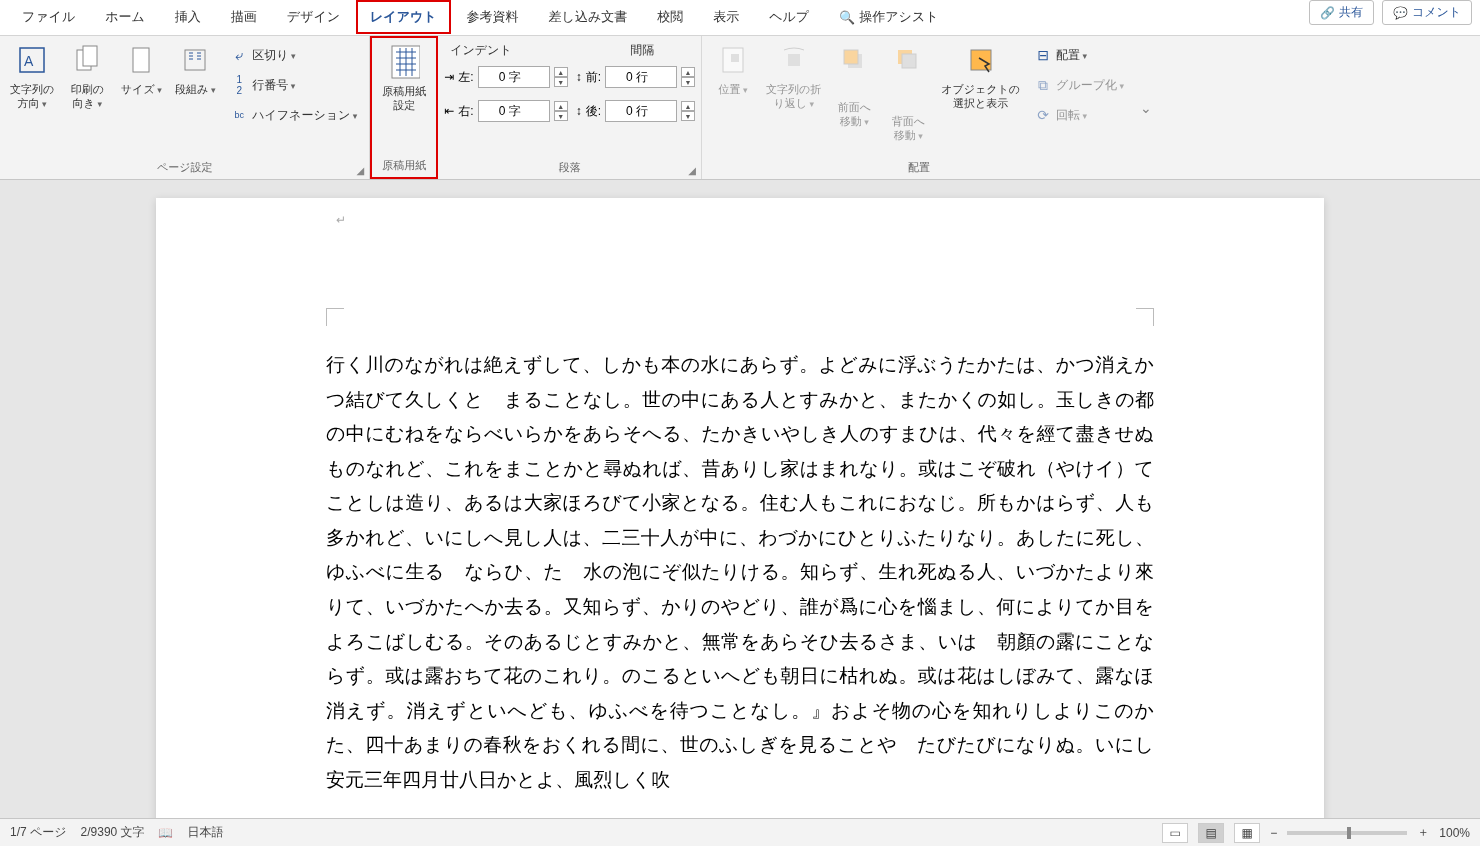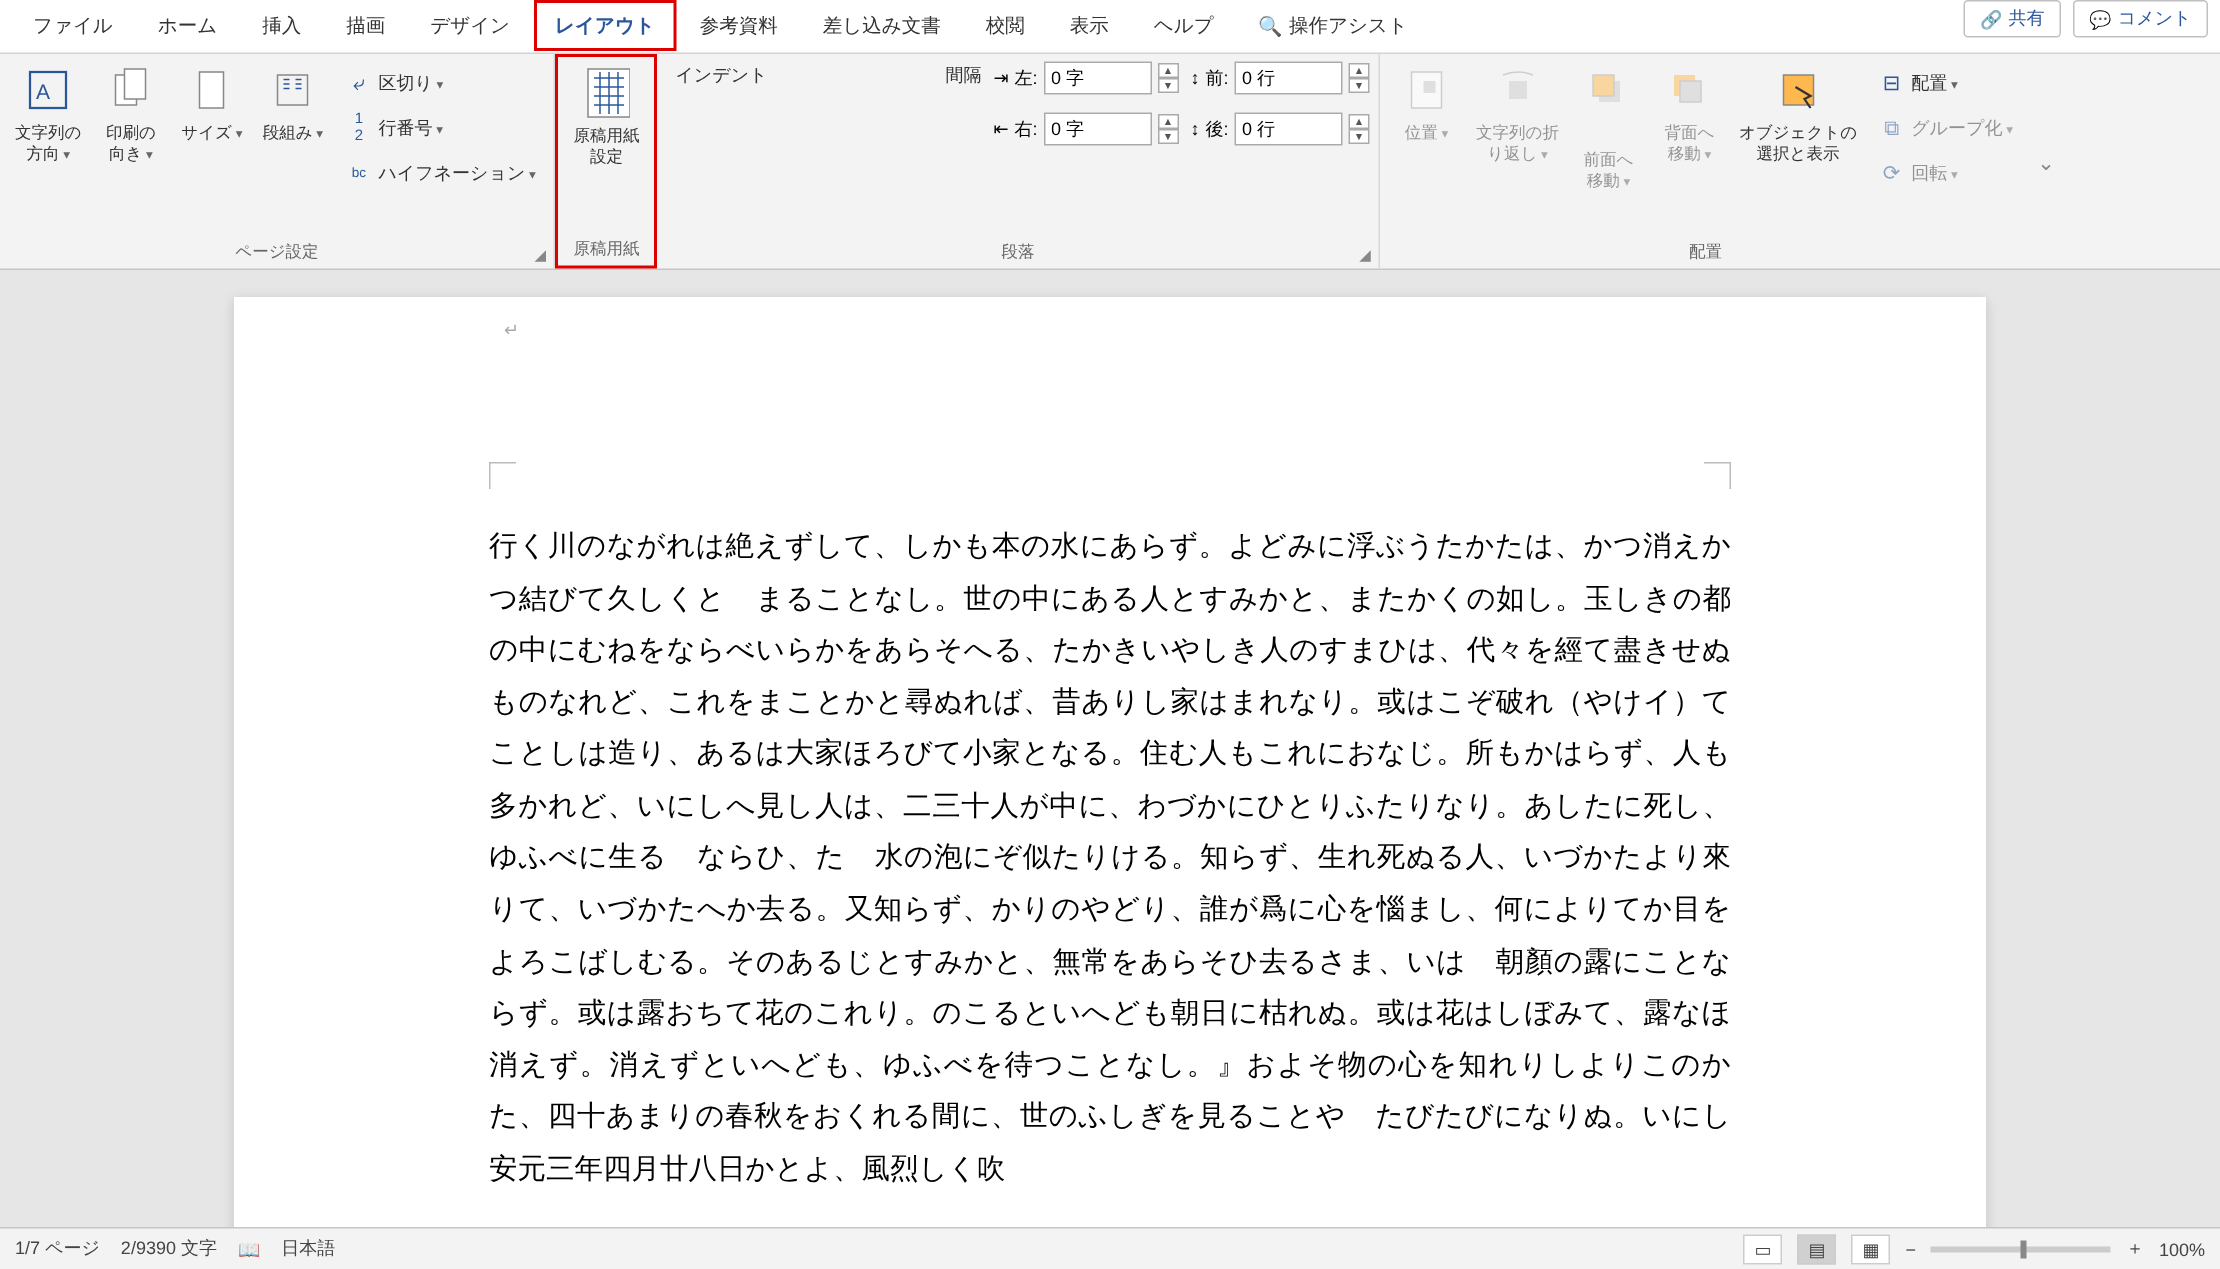--- a/index.html
+++ b/index.html
@@ -14,21 +14,21 @@
 .group { display: flex; flex-direction: column; border-right: 1px solid #d8d8d8; padding: 2px 6px 0 6px; position: relative; }
 .group-body { display: flex; align-items: flex-start; flex: 1; gap: 4px; }
 .group-label { text-align: center; font-size: 11px; color: #666; padding: 2px 0 4px 0; position: relative; }
 .launcher { position: absolute; right: 2px; bottom: 2px; width: 14px; height: 14px; font-size: 10px; color: #888; display: flex; align-items: center; justify-content: center; }
 .big-btn { display: flex; flex-direction: column; align-items: center; justify-content: flex-start; padding: 4px 4px 0 4px; text-align: center; font-size: 11px; color: #333; line-height: 1.3; height: 116px; min-width: 50px; }
 .big-btn .icon { width: 32px; height: 36px; margin-bottom: 4px; display: flex; align-items: center; justify-content: center; }
 .small-row { display: flex; align-items: center; gap: 4px; padding: 2px 4px; font-size: 12px; color: #333; height: 26px; }
 .small-row .mini-icon { width: 18px; height: 18px; display: flex; align-items: center; justify-content: center; color: #2b579a; font-size: 14px; }
 .sect-header { font-size: 12px; color: #333; padding: 4px 6px 2px 6px; }
 .num-input { display: flex; align-items: center; gap: 4px; height: 28px; }
-.num-input input { width: 72px; height: 22px; border: 1px solid #aaa; background: #fff; padding: 0 4px; font-size: 12px; }
+.num-input input { width: 72px; height: 22px; border: 1px solid #aaa; background: #fff; padding: 0 20px; font-size: 12px; }
 .spin { display: flex; flex-direction: column; }
 .spin span { width: 14px; height: 10px; font-size: 7px; color: #555; display: flex; align-items: center; justify-content: center; border: 1px solid #aaa; background: #fff; }
 .highlighted-group { border: 2px solid #d00; }
 .doc-area { flex: 1; background: #e6e6e6; overflow: hidden; display: flex; justify-content: center; padding-top: 18px; }
 .page { background: #fff; width: 1168px; height: 640px; box-shadow: 0 2px 8px rgba(0,0,0,0.15); padding: 20px 170px 20px 170px; position: relative; }
 .page-mark { position:absolute; width:18px; height:18px; border-color:#bbb; }
 .page-mark.tl { top: 110px; left: 170px; border-top:1px solid #bbb; border-left:1px solid #bbb;}
 .page-mark.tr { top: 110px; right: 170px; border-top:1px solid #bbb; border-right:1px solid #bbb;}
 .para-mark { position:absolute; top:15px; left:180px; color:#aaa; font-size:12px;}
 .doc-text { font-family: "Yu Mincho", "MS Mincho", serif; font-size: 19px; line-height: 1.82; color: #000; margin-top: 130px; text-align: justify; }
@@ -152,21 +152,21 @@
             </svg>
           </div>
         <span style="white-space:pre-line;">原稿用紙
 設定</span>
       </div>
     </div>
     <div class="group-label">原稿用紙</div>
   </div>
 
   <div class="group">
-    <div class="group-body" style="flex-direction:row;gap:2px;">
+    <div class="group-body" style="flex-direction:column;gap:2px;">
       <div style="display:flex;gap:20px;">
         <div class="sect-header" style="width:160px;">インデント</div>
         <div class="sect-header">間隔</div>
       </div>
       <div style="display:flex;gap:8px;">
         <div style="display:flex;flex-direction:column;gap:6px;">
           <div class="num-input">
             <span class="mini-icon">⇥</span>
             <span>左:</span>
             <input value="0 字" style="">
@@ -242,21 +242,21 @@
         <span class="drop" style="white-space:pre-line;">前面へ
 移動</span>
       </div>
       <div class="big-btn" style="opacity:0.5;">
         <div class="icon">
             <svg width="32" height="32">
               <rect x="6" y="6" width="14" height="14" fill="#ffb84d"></rect>
               <rect x="10" y="10" width="14" height="14" fill="#ccc" stroke="#aaa"></rect>
             </svg>
           </div>
-        <span class="drop" style="white-space:pre-line;">背面へ
+        <span class="drop" style="white-space:pre-line;margin-top:32px;">背面へ
 移動</span>
       </div>
       <div class="big-btn">
         <div class="icon">
             <svg width="32" height="32">
               <rect x="6" y="6" width="20" height="20" fill="#ffb84d" stroke="#888"></rect>
               <path d="M14 14 L24 20 L20 22 L24 28" fill="none" stroke="#333" stroke-width="1.5"></path>
             </svg>
           </div>
         <span style="white-space:pre-line;">オブジェクトの

